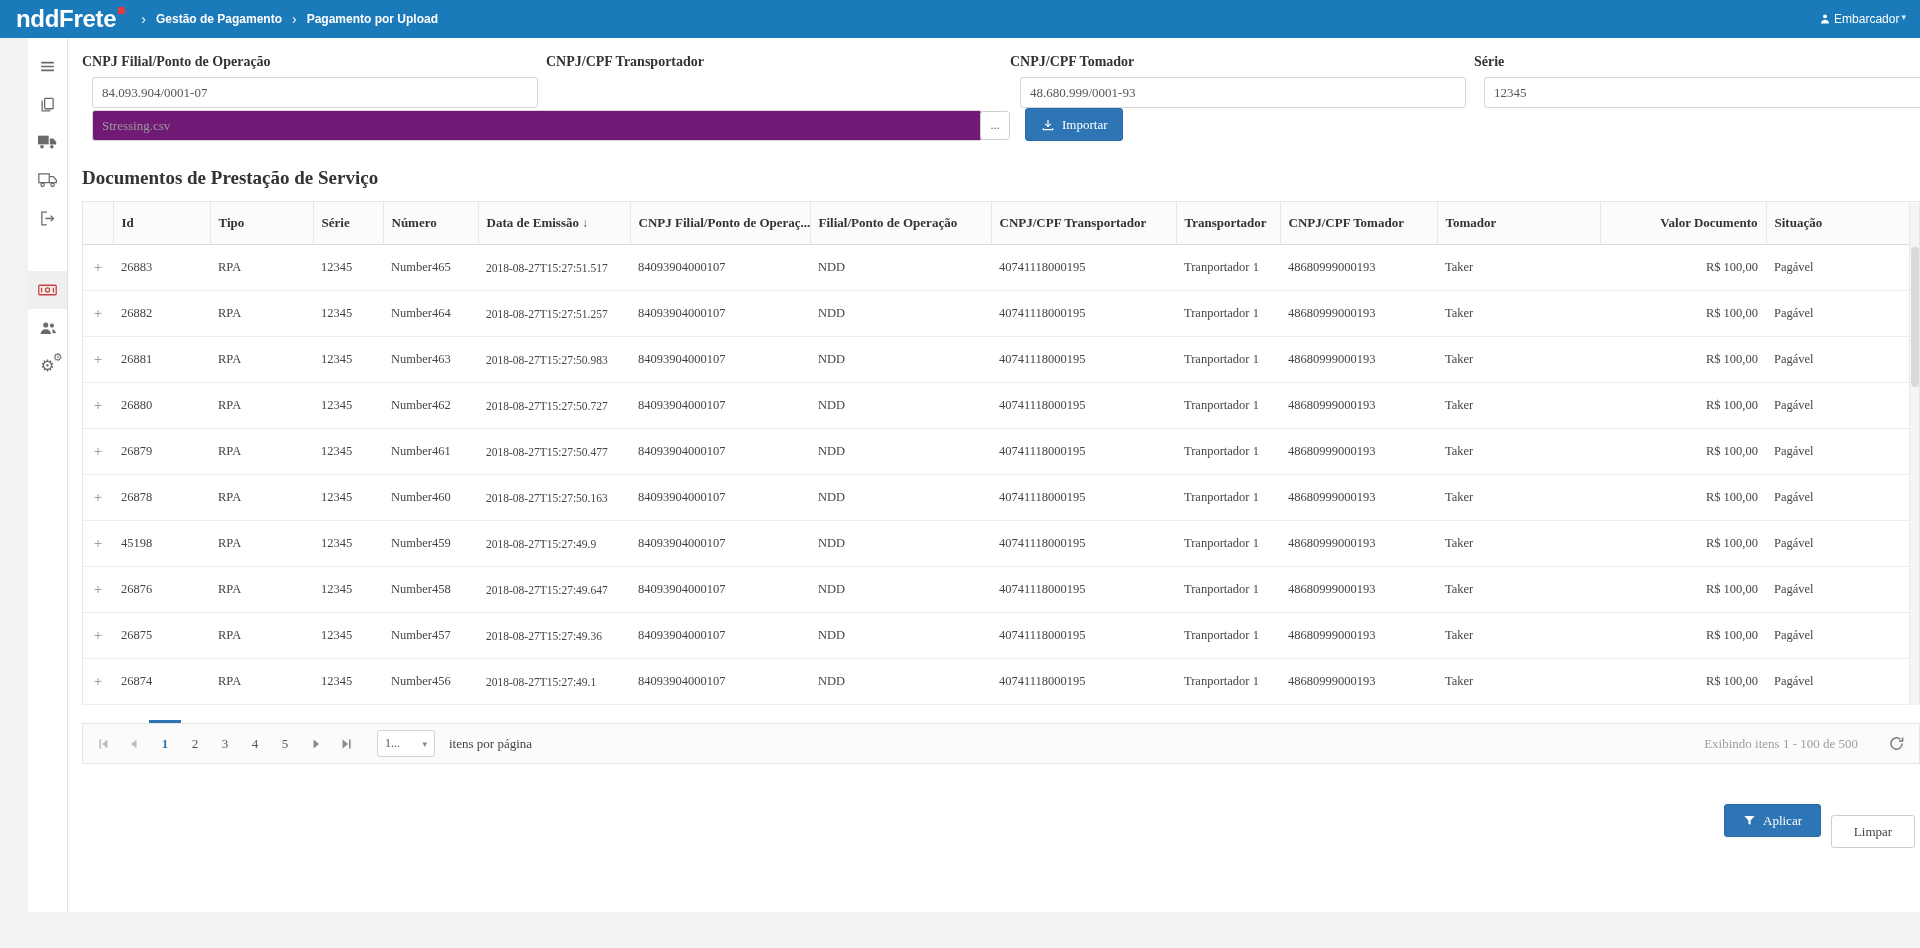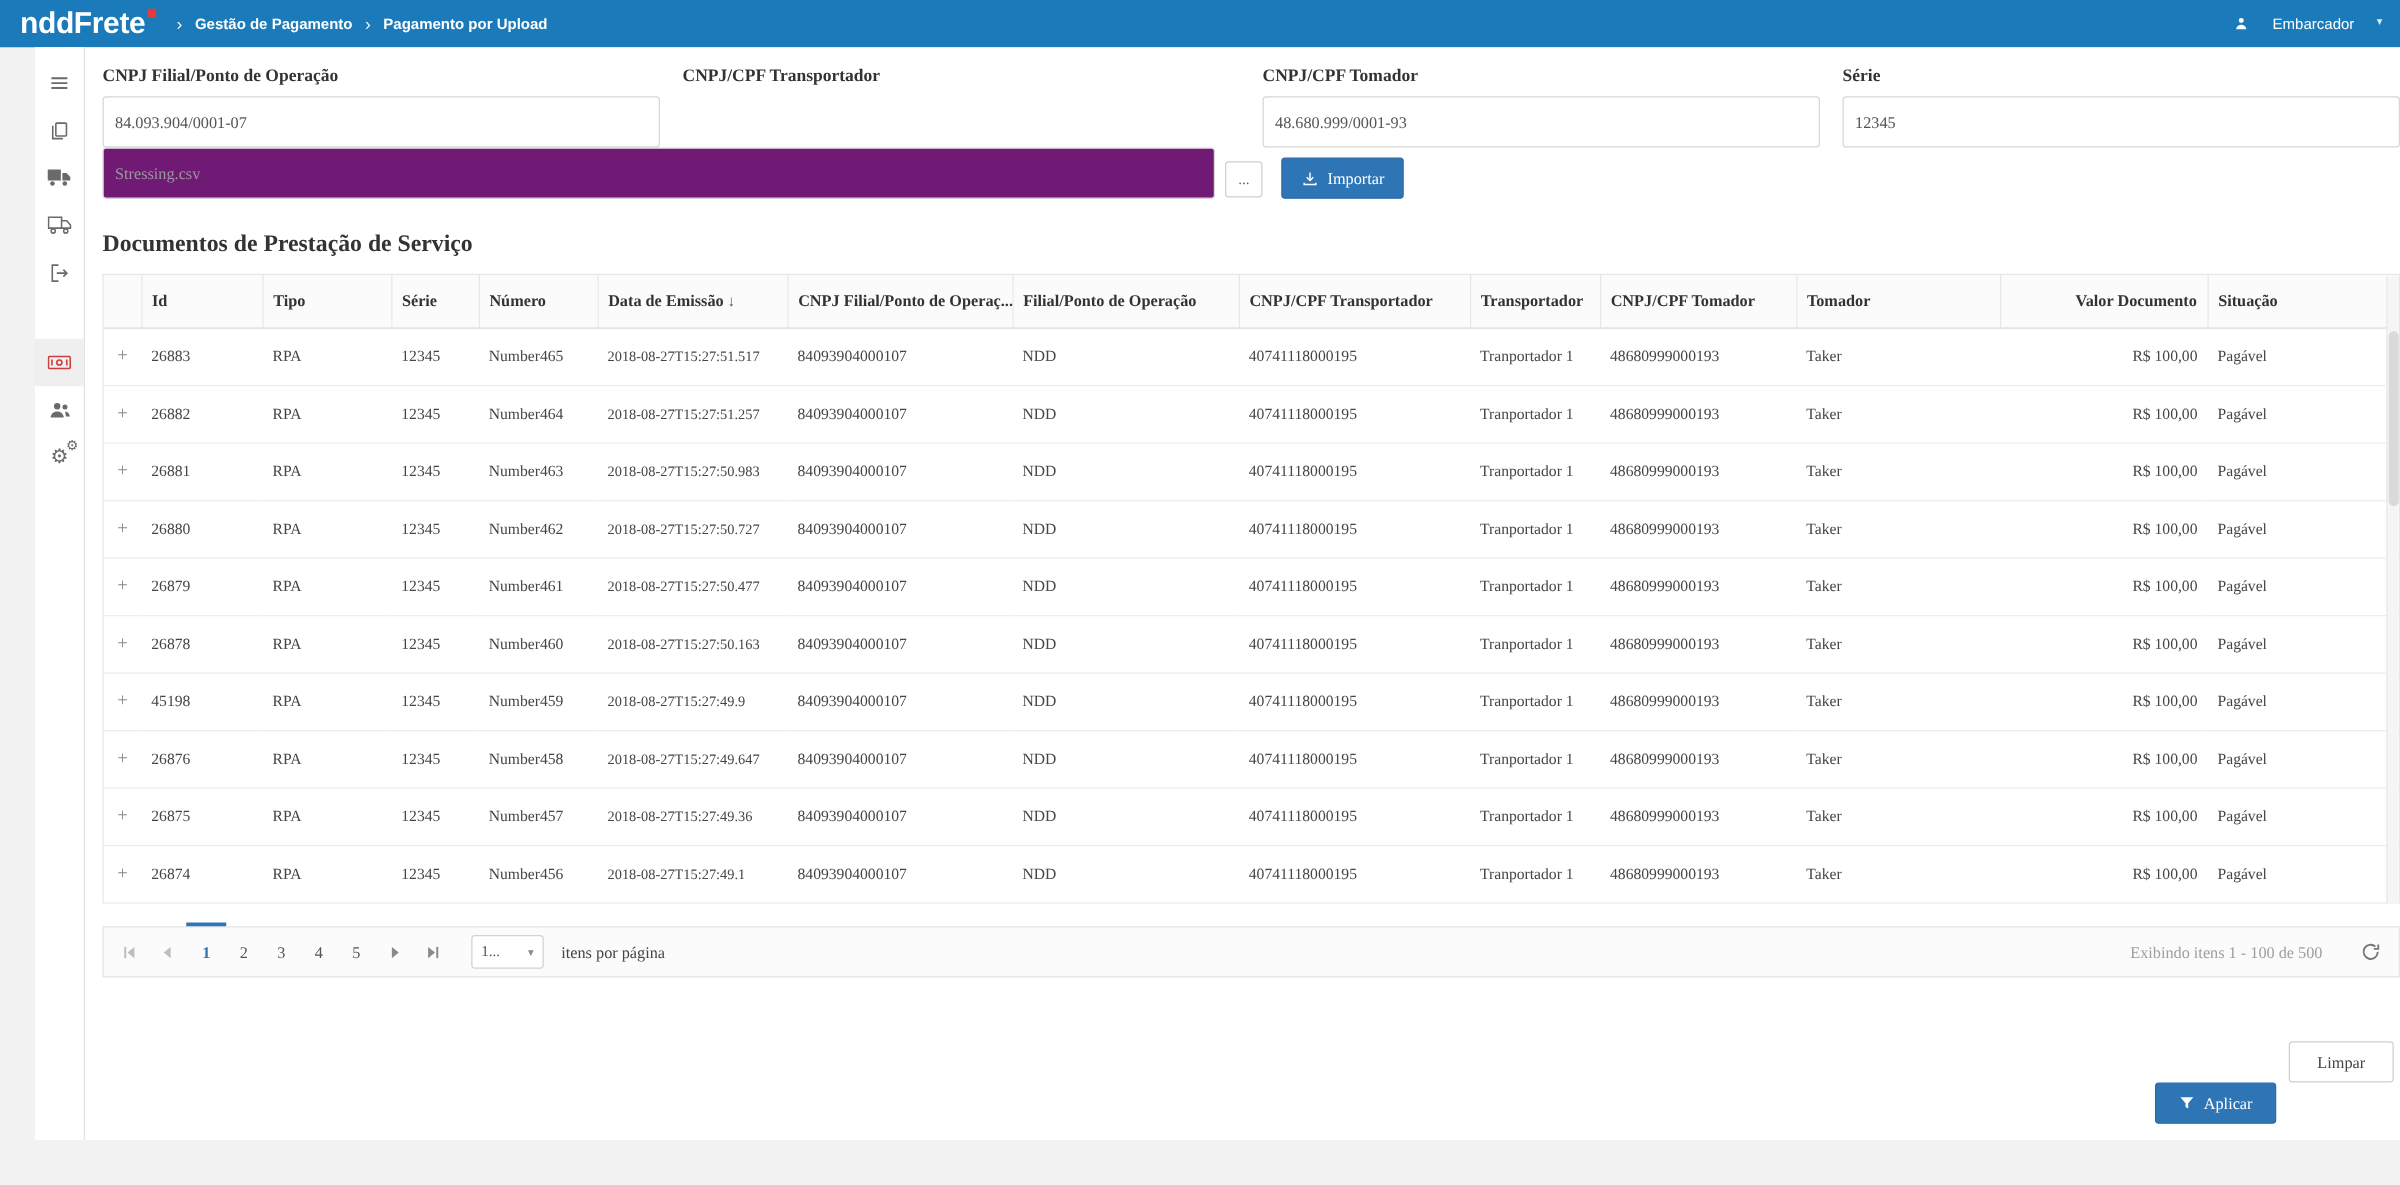--- a/index.html
+++ b/index.html
@@ -12,43 +12,43 @@
   .topbar { height:38px; background:#1b7ab9; display:flex; align-items:center;
     padding:0 14px 0 16px; color:#fff; }
   .logo { font-size:24px; font-weight:800; letter-spacing:-.3px; display:flex;
     align-items:flex-start; cursor:pointer; }
   .logo-sq { width:7px; height:7px; background:#e23b3f; display:inline-block;
     margin:2px 0 0 2px; }
   .crumbs { display:flex; align-items:center; margin-left:16px; gap:10px;
     font-size:12px; font-weight:700; }
   .crumb-sep { font-size:14px; opacity:.95; font-weight:400; }
   .crumb { color:#fff; text-decoration:none; cursor:pointer; }
-  .user-menu { margin-left:auto; display:flex; align-items:flex-start; gap:18px;
+  .user-menu { margin-left:auto; display:flex; align-items:flex-start; gap:2px;
     font-size:12px; cursor:pointer; }
   .caret { font-size:9px; opacity:.85; }
 
   
   .app { display:flex; height:874px; background:#f2f2f2; padding-left:28px; }
   .panel { display:flex; background:#fff; flex:1; }
   .sidebar { width:40px; border-right:1px solid #e2e2e2; padding-top:9px;
     background:#fff; flex-shrink:0; }
   .side-item { width:100%; height:38px; display:flex; align-items:center;
     justify-content:center; color:#6a6a6a; cursor:pointer; background:none; border:none; }
   .side-item.active { background:#efefef; color:#c9403f; margin-top:34px; }
   svg { display:block; }
   .gear-wrap { position:relative; font-size:16px; line-height:1; }
   .gear-small { position:absolute; font-size:11px; top:-6px; right:-8px; }
 
   .content { flex:1; padding:0 0 0 14px; position:relative; min-width:0;font-family:Liberation Serif, serif; }
 
   
   .filters { display:grid; grid-template-columns:repeat(4,1fr); column-gap:18px; }
   .f-label { display:block; font-size:14px; font-weight:700; color:#333; margin:16px 0 7px; }
-  .f-input { width:100%; height:41px; border:1px solid #d6d6d6; border-radius:3px;
-    padding:0 9px; font-size:13px; color:#555; background:#fff; font-family:inherit; }
+  .f-input { width:100%; height:31px; border:1px solid #d6d6d6; border-radius:3px;
+    padding:0 9px; font-size:13px; color:#555; background:#fff; font-family:inherit;margin-left:10px; }
   .file-row { display:flex; align-items:flex-end; gap:8px; margin-top:4px; }
   .file-field { width:890px; }
   .f-input.disabled { background:#701a75; color:#9a9a9a; }
   .browse-btn { height:29px; width:30px; border:1px solid #cfcfcf; border-radius:3px;
     background:#fff; color:#666; font-size:12px; margin-bottom:1px; cursor:pointer; }
   .import-btn { height:33px; margin-left:7px; background:#2e75b6; border:1px solid #2a6aa6;
     border-radius:3px; color:#fff; font-size:13px; display:flex; align-items:center;
     gap:7px; padding:0 15px; cursor:pointer; }
 
   .section-title { font-size:19px; font-weight:700; color:#333; margin:26px 0 12px; }
@@ -89,21 +89,21 @@
   .caret2 { color:#888; font-size:9px; }
   .per-page { margin-left:10px; font-size:13px; color:#444; }
   .pager-summary { margin-left:auto; font-size:13px; color:#9e9e9e; }
   .refresh-btn { margin-left:26px; background:none; border:none; cursor:pointer; padding:0; }
 
   
   .actions { display:flex; justify-content:flex-end; gap:10px; margin-top:40px;
     padding-right:5px; width:1838px; }
   .btn-primary { height:33px; min-width:97px; background:#2e75b6; border:1px solid #2a6aa6;
     border-radius:3px; color:#fff; font-size:13px; display:flex; align-items:center;
-    justify-content:center; gap:7px; padding:0 14px; cursor:pointer;margin-top:44px; }
+    justify-content:center; gap:7px; padding:0 14px; cursor:pointer; }
   .btn-default { height:33px; min-width:84px; background:#fff; border:1px solid #cfcfcf;
     border-radius:3px; color:#444; font-size:13px; cursor:pointer;margin-top:11px; }
 </style>
 </head>
 <body>
 
 <header class="topbar">
   <div class="logo">
     <span>nddFrete</span>
     <span class="logo-sq"></span>

